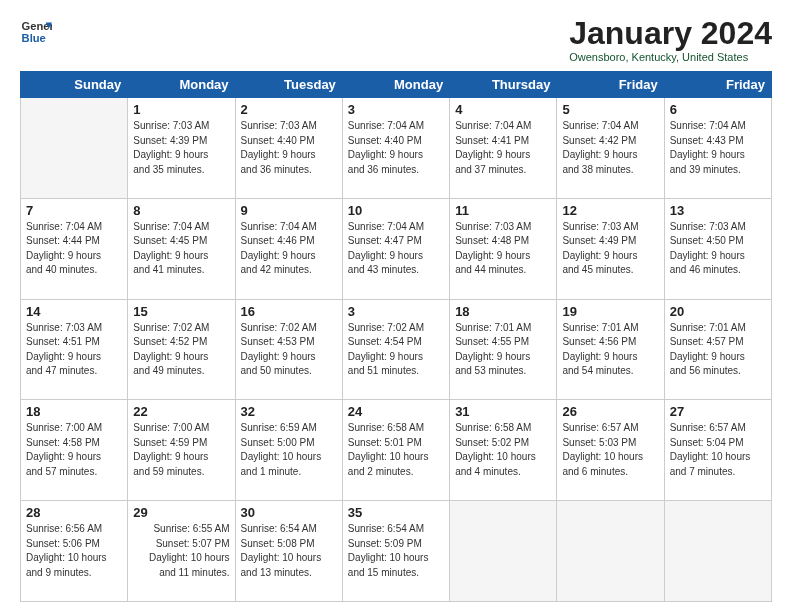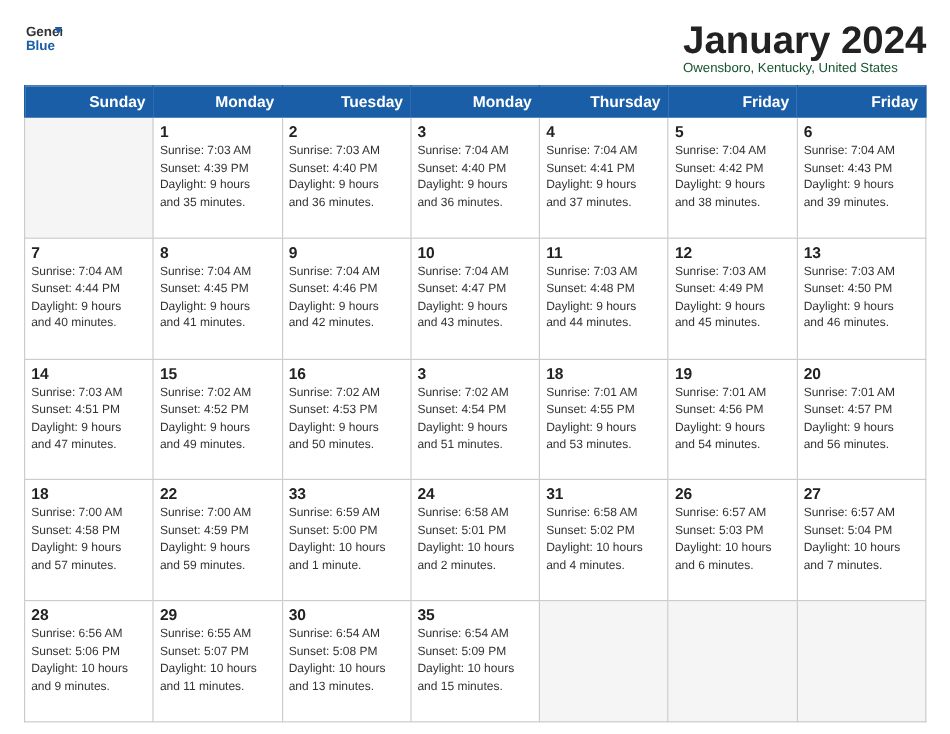--- a/index.html
+++ b/index.html
@@ -275,21 +275,21 @@
 and 57 minutes.</div>
           </td>
           <td>
             <span class="day-num">22</span>
             <div class="day-info" style="white-space: pre-line;">Sunrise: 7:00 AM
 Sunset: 4:59 PM
 Daylight: 9 hours
 and 59 minutes.</div>
           </td>
           <td>
-            <span class="day-num">33</span>
+            <span class="day-num">32</span>
             <div class="day-info" style="white-space: pre-line;">Sunrise: 6:59 AM
 Sunset: 5:00 PM
 Daylight: 10 hours
 and 1 minute.</div>
           </td>
           <td>
             <span class="day-num">24</span>
             <div class="day-info" style="white-space: pre-line;">Sunrise: 6:58 AM
 Sunset: 5:01 PM
 Daylight: 10 hours
@@ -320,21 +320,21 @@
         <tr>
           <td>
             <span class="day-num">28</span>
             <div class="day-info" style="white-space: pre-line;">Sunrise: 6:56 AM
 Sunset: 5:06 PM
 Daylight: 10 hours
 and 9 minutes.</div>
           </td>
           <td>
             <span class="day-num">29</span>
-            <div class="day-info" style="white-space: pre-line;">Sunrise: 6:55 AM
+            <div class="day-info" style="white-space: pre-line; text-align: right;">Sunrise: 6:55 AM
 Sunset: 5:07 PM
 Daylight: 10 hours
 and 11 minutes.</div>
           </td>
           <td>
             <span class="day-num">30</span>
             <div class="day-info" style="white-space: pre-line;">Sunrise: 6:54 AM
 Sunset: 5:08 PM
 Daylight: 10 hours
 and 13 minutes.</div>

